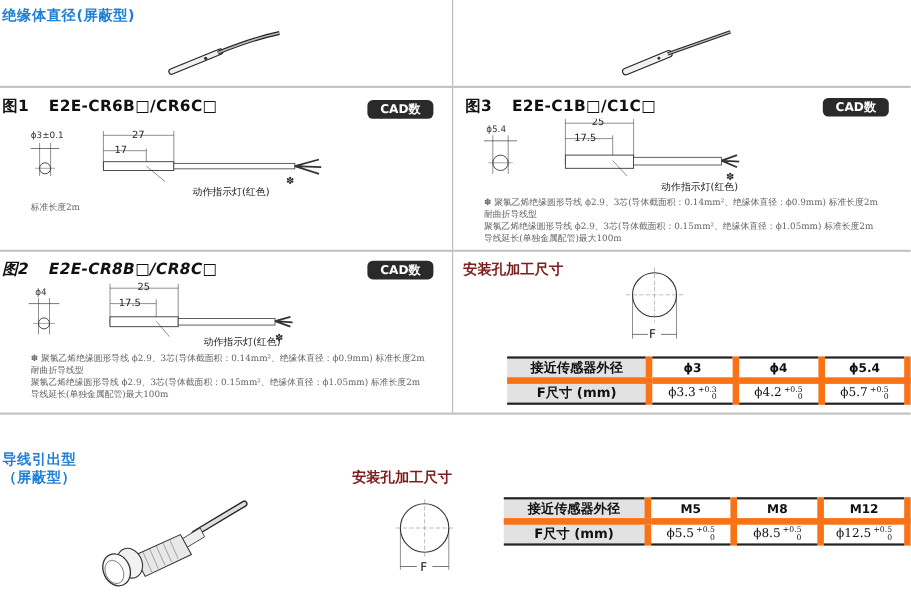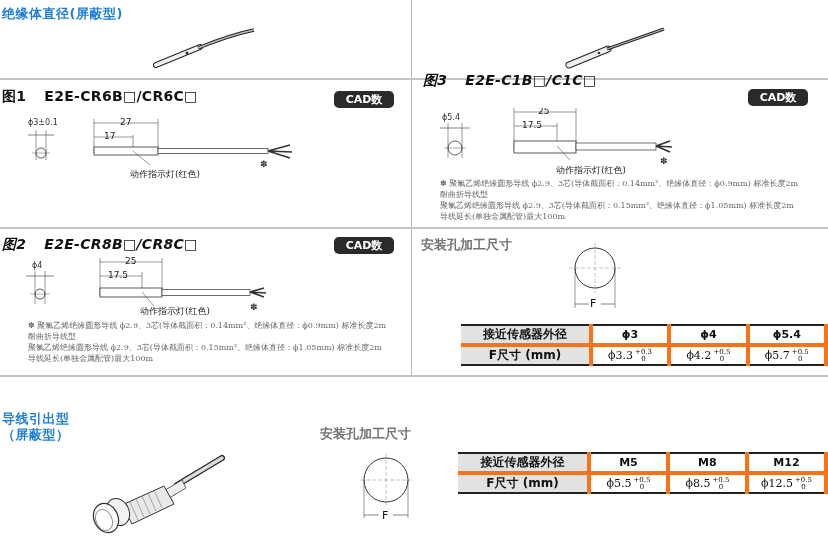--- a/index.html
+++ b/index.html
@@ -6,30 +6,30 @@
     html, body { width: 828px; height: 539px; background: #ffffff; overflow: hidden; }
     body { position: relative; font-family: "DejaVu Sans", "Liberation Sans", sans-serif; color: #111; }
     .abs { position: absolute; }
     .vline { position: absolute; background: #b8b8b8; width: 1px; }
     .hline { position: absolute; background: #c4c4c4; height: 2px; }
     .section-title-blue { color: #1f7fd6; font-weight: bold; font-size: 13px; letter-spacing: 0.5px; }
     .fig-title { font-weight: bold; font-size: 14px; color: #111; letter-spacing: 0.3px; white-space: nowrap; }
     .fig-title .num { margin-right: 18px; }
     .cad-btn { position: absolute; background: #2a2a2a; color: #fff; font-size: 11px; font-weight: bold; border-radius: 5px; padding: 1px 10px; height: 17px; line-height: 15px; width: 60px; text-align: center; cursor: pointer; }
     .note { font-family: "DejaVu Serif", "Liberation Serif", serif; font-size: 8px; color: #666; line-height: 11px; white-space: nowrap; }
-    .heading-black { font-weight: bold; font-size: 13px; color: #737373; }
+    .heading-black { font-weight: bold; font-size: 13px; color: #7f1d1d; }
     table.dim { border-collapse: collapse; font-size: 11px; border-radius: 13px; }
-    table.dim td { border: 4px solid #f97316; height: 19px; text-align: center; }
+    table.dim td { border: 6px solid #f97316; height: 19px; text-align: center; }
     table.dim tr:first-child td { border-top: 2px solid #222; font-weight: bold; }
     table.dim tr:last-child td { border-bottom: 2px solid #222; }
     table.dim td.hdr { background: #e2e2e2; font-weight: bold; border-right: 2px solid #222; border-left: none; width: 133px; font-size: 12px; }
     table.dim td.val { width: 80px; font-family: "DejaVu Serif", "Liberation Serif", serif; font-size: 11px; }
     table.dim tr:first-child td.val { font-family: "DejaVu Sans", sans-serif; font-weight: bold; margin-left: 24px; }
-    .tol { display: inline-block; vertical-align: middle; font-size: 7px; line-height: 7px; text-align: center; margin-left: 2px; }
-    .label-sm { font-size: 9px; color: #222; }
+    .tol { display: inline-block; vertical-align: middle; font-size: 7px; line-height: 7px; text-align: right; margin-left: 2px; }
+    .label-sm { font-size: 9px; color: #222; margin-left: 45px; }
   </style>
 </head>
 <body>
 
 <div class="vline" style="left:411px; top:0; height:376px;"></div>
 <div class="hline" style="left:0; top:78px; width:828px;"></div>
 <div class="hline" style="left:0; top:227px; width:828px;"></div>
 <div class="hline" style="left:0; top:375px; width:828px;"></div>
 
 <div class="abs section-title-blue" style="left:2px; top:5px;">绝缘体直径(屏蔽型)</div>
@@ -73,23 +73,24 @@
   <text x="84" y="24" font-size="9" fill="#222" font-family="DejaVu Sans, sans-serif">17</text>
 
   <rect x="74" y="32" width="64" height="8" fill="#fff" stroke="#333" stroke-width="0.8"></rect>
   <rect x="138" y="33.5" width="110" height="5" fill="#fff" stroke="#333" stroke-width="0.7"></rect>
   <path d="M248 36 L270 30 M248 36 L272 37 M248 36 L270 43" stroke="#333" stroke-width="1.6"></path>
   <text x="240" y="52" font-size="9" fill="#333">✽</text>
   <line x1="113" y1="36" x2="130" y2="50" stroke="#333" stroke-width="0.5"></line>
 </svg>
 <div class="abs label-sm" style="left:130px; top:168px;">动作指示灯(红色)</div>
 <div class="abs note" style="left:28px; top:183px;">
-</div>
-
-<div class="abs fig-title" style="left:423px; top:72px;font-style:italic;">
+  <div>   标准长度2m</div>
+</div>
+
+<div class="abs fig-title" style="left:423px; top:88px;">
   <span class="num">图3</span><span>E2E-C1B□/C1C□</span>
 </div>
 <div class="cad-btn" style="left:748px; top:89px;">CAD数据</div>
 
 <svg class="abs" style="left:430px; top:108px;" width="260" height="60" viewBox="0 0 260 60">
   <text x="12" y="12" font-size="8" fill="#333" font-family="DejaVu Sans, sans-serif">ϕ5.4</text>
   <line x1="10" y1="20" x2="40" y2="20" stroke="#333" stroke-width="0.6"></line>
   <line x1="18" y1="15" x2="18" y2="50" stroke="#333" stroke-width="0.5"></line>
   <line x1="32" y1="15" x2="32" y2="50" stroke="#333" stroke-width="0.5"></line>
   <circle cx="25" cy="40" r="7" fill="none" stroke="#333" stroke-width="0.8"></circle>

